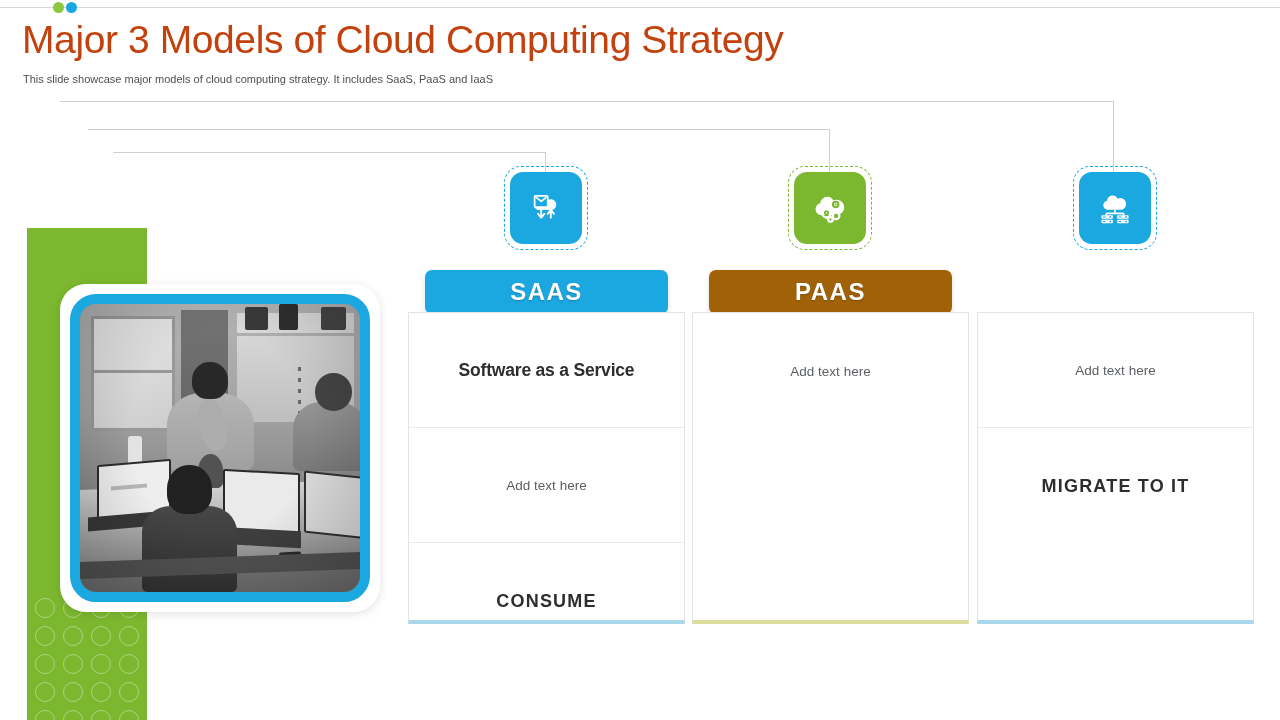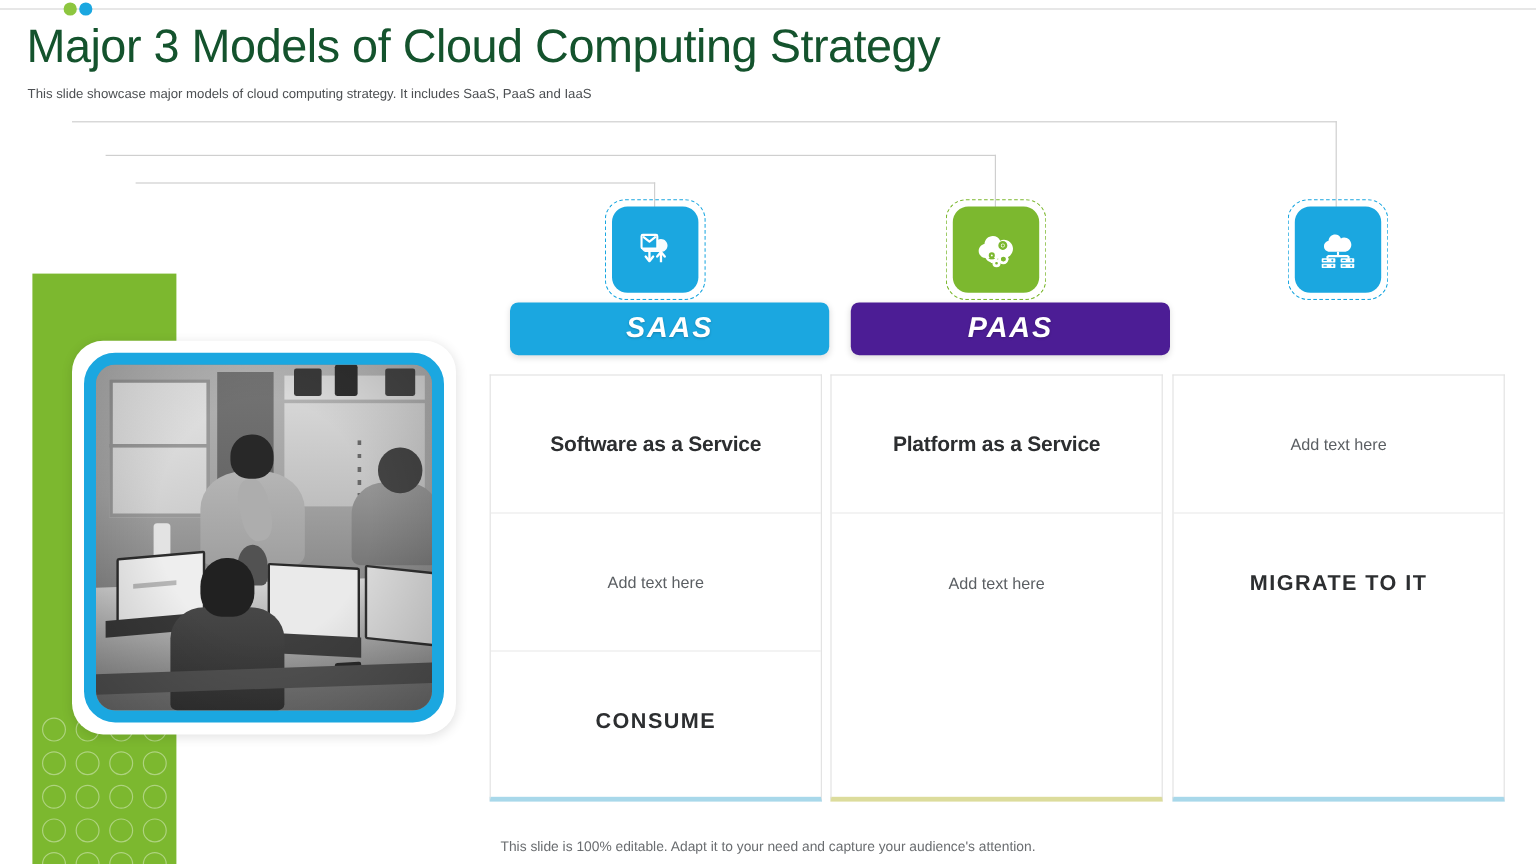--- a/index.html
+++ b/index.html
@@ -13,21 +13,21 @@
   
   .top-rule{position:absolute;left:0;top:7px;width:1280px;height:1px;background:#d8d8d8;}
   .dot{position:absolute;top:2px;width:11px;height:11px;border-radius:50%;}
   .dot-green{left:53px;background:#8dc63f;}
   .dot-blue{left:66px;background:#1ba7e0;}
 
   
   .page-title{
     position:absolute;left:22px;top:17px;
     font-size:39px;line-height:46px;font-weight:400;
-    color:#14532d;letter-spacing:-0.4px;white-space:nowrap;
+    color:#c2410c;letter-spacing:-0.4px;white-space:nowrap;
   }
   .page-subtitle{
     position:absolute;left:23px;top:72px;
     font-size:11px;line-height:15px;color:#4c4f52;white-space:nowrap;
   }
 
   
   .bracket{position:absolute;border-style:solid;border-color:#cfcfcf;border-width:1px 1px 0 0;box-sizing:border-box;}
   .bracket.b1{left:60px;top:101px;width:1054px;height:128px;}
   .bracket.b2{left:88px;top:129px;width:742px;height:100px;}
@@ -121,34 +121,33 @@
   }
   .icon-tile::before{
     content:"";position:absolute;left:-6px;top:-6px;right:-6px;bottom:-6px;
     border:1px dashed currentColor;border-radius:17px;
   }
   .tile-blue{background:#1ba7e0;color:#1ba7e0;}
   .tile-green{background:#7cb82f;color:#7cb82f;}
   .icon-tile svg{display:block;}
 
   .badge{
-    position:absolute;left:20px;top:80px;width:266px;height:44px;
+    position:absolute;left:20px;top:98px;width:243px;height:44px;
     border-radius:7px;display:flex;align-items:center;justify-content:center;
     box-shadow:0 2px 5px rgba(0,0,0,0.13);
-    font-style:italic;
   }
   .badge-blue{background:#1ba7e0;}
-  .badge-green{background:#4c1d95;}
+  .badge-green{background:#a16207;}
   .badge span{
     color:#ffffff;font-size:24px;font-weight:bold;letter-spacing:1.5px;
     text-shadow:0 1px 2px rgba(0,0,0,0.22);
   }
 
   .panel{
-    position:absolute;left:3px;top:140px;width:277px;height:356px;
+    position:absolute;left:3px;top:140px;width:277px;height:312px;
     background:#ffffff;border:1px solid #e3e3e3;box-sizing:border-box;
   }
   .panel.accent-blue{border-bottom:4px solid #a8d8ea;}
   .panel.accent-green{border-bottom:4px solid #dcdc9c;}
   .cell{
     height:115px;display:flex;align-items:center;justify-content:center;
     border-bottom:1px solid #ebebeb;box-sizing:border-box;text-align:center;padding:0 8px;
   }
   .cell:last-child{border-bottom:none;height:116px;}
   .cell-title{font-size:17.5px;font-weight:bold;color:#2c2e30;letter-spacing:-0.2px;}
@@ -301,23 +300,20 @@
             <circle cx="31" cy="33" r="1.3"></circle>
           </g>
         </svg>
       </div>
     </div>
     <div class="badge badge-green">
       <span>PAAS</span>
     </div>
     <div class="panel accent-green">
       <div class="cell">
-        <div class="cell-title">Platform as a Service</div>
-      </div>
-      <div class="cell">
         <div class="cell-sub">Add text here</div>
       </div>
     </div>
   </div>
 
   <div class="col col-3">
     <div class="icon-wrap">
       <div class="icon-tile tile-blue">
         <svg width="42" height="42" viewBox="0 0 48 48" aria-hidden="true">
           <path d="M29.8 12.5c-1.1 0-2.1.3-3 .85C25.9 11 23.8 9.7 21.4 9.7c-3.4 0-6.2 2.6-6.4 5.9-2.5.5-4.4 2.6-4.4 5.2 0 2.9 2.4 5.3 5.3 5.3h13.9c3.8 0 6.9-3.1 6.9-6.8s-3.1-6.8-6.9-6.8z" fill="#ffffff"></path>
@@ -346,15 +342,14 @@
     <div class="panel accent-blue">
       <div class="cell">
         <div class="cell-sub">Add text here</div>
       </div>
       <div class="cell">
         <div class="cell-action">MIGRATE TO IT</div>
       </div>
     </div>
   </div>
 
-  <div class="footer-note">This slide is 100% editable. Adapt it to your need and capture your audience's attention.</div>
 
 </div>
 
 </body></html>

